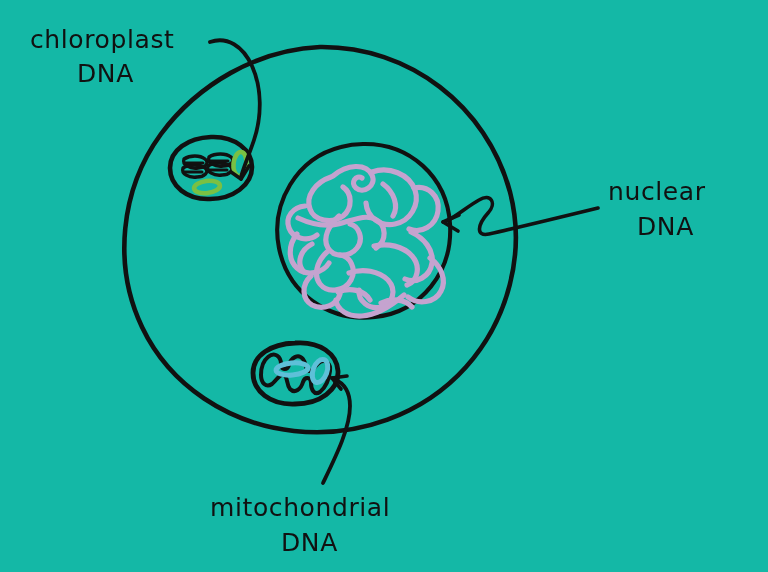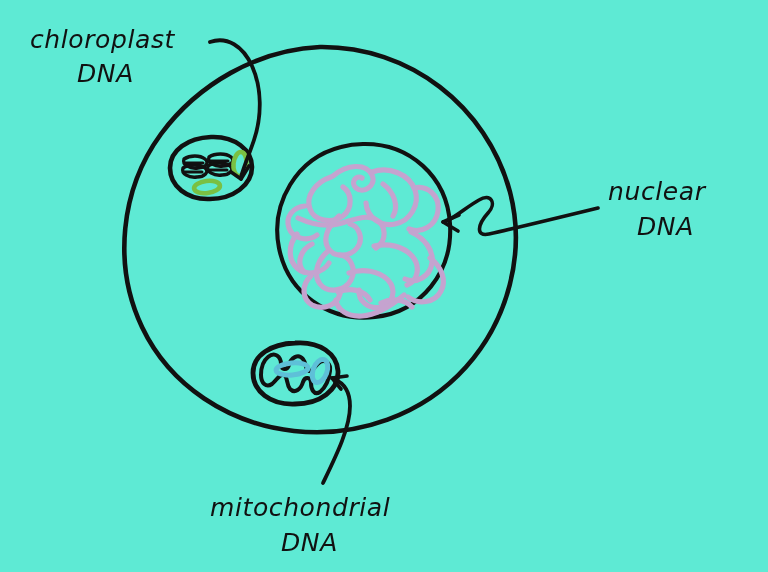--- a/index.html
+++ b/index.html
@@ -12,22 +12,21 @@
     width: 768px;
     height: 572px;
     overflow: hidden;
     font-family: "DejaVu Sans", sans-serif;
     position: relative;
   }
   #diagram-root {
     position: relative;
     width: 768px;
     height: 572px;
-    background: #5eead4;
-    font-style: italic;
+    background: #14b8a6;
   }
   svg#cell-diagram {
     display: block;
     width: 768px;
     height: 572px;
   }
   .label-text {
     font-family: "DejaVu Sans", sans-serif;
     font-size: 25px;
     fill: #111111;

